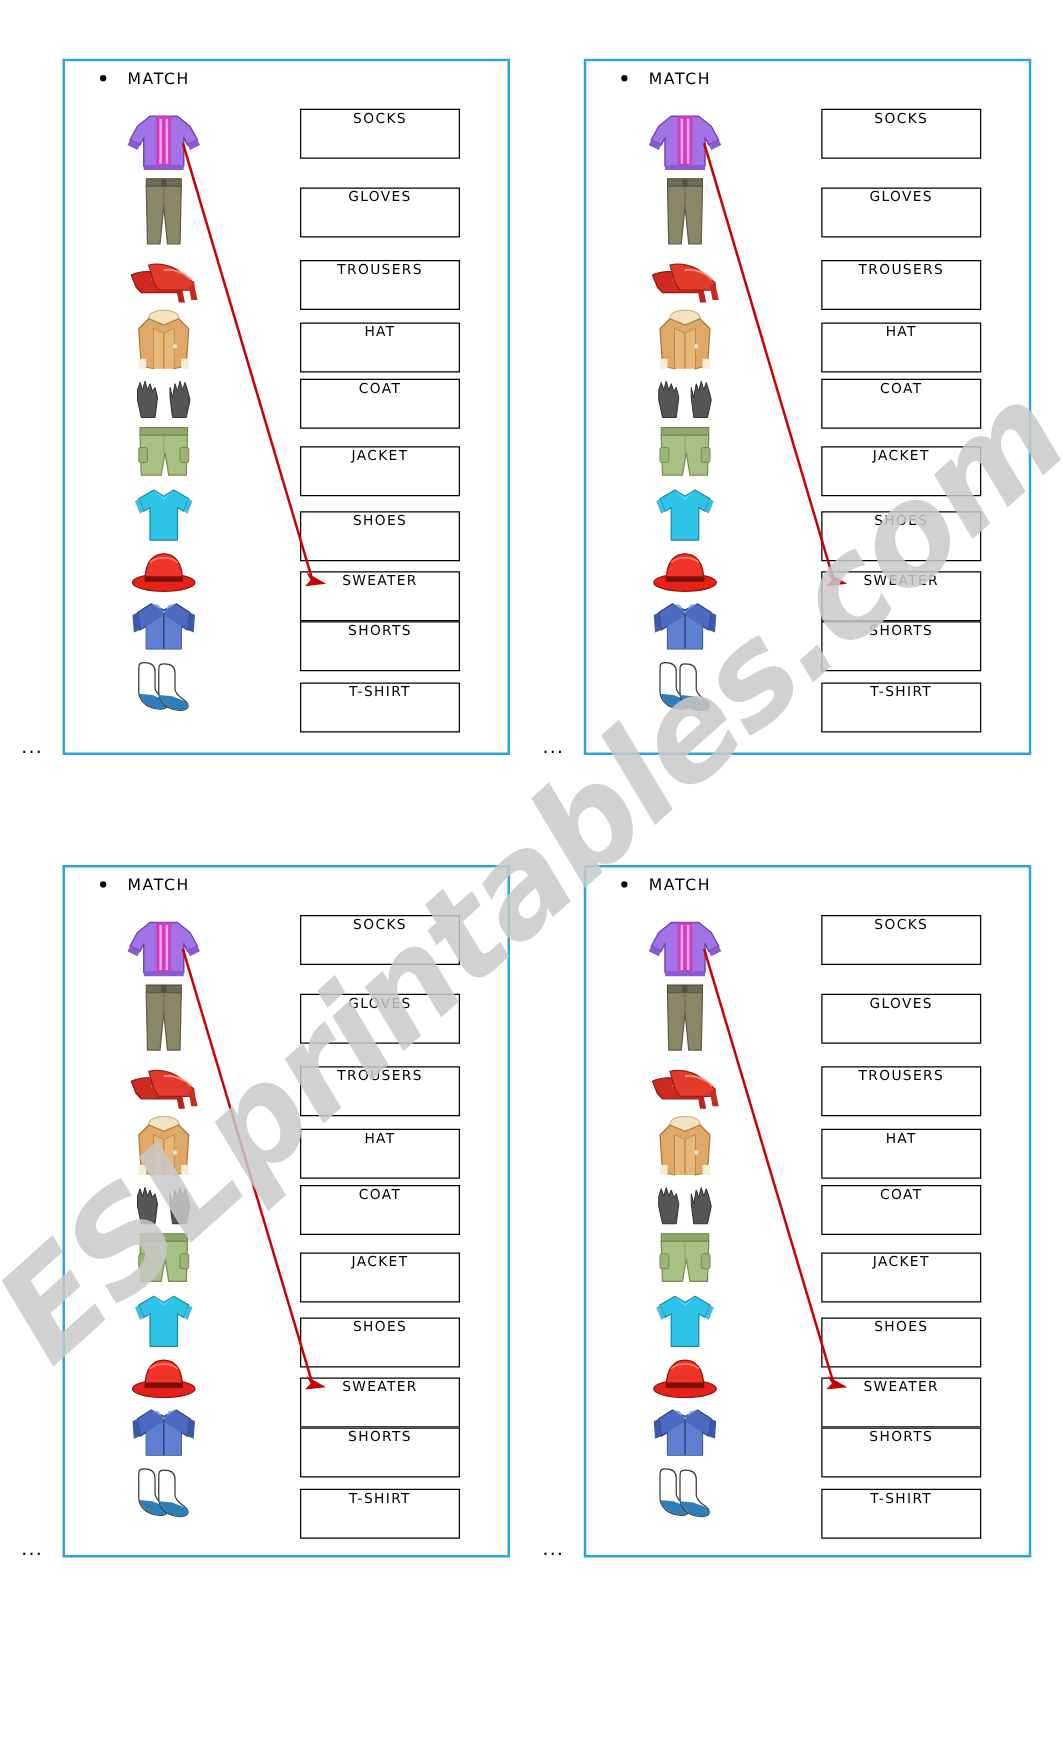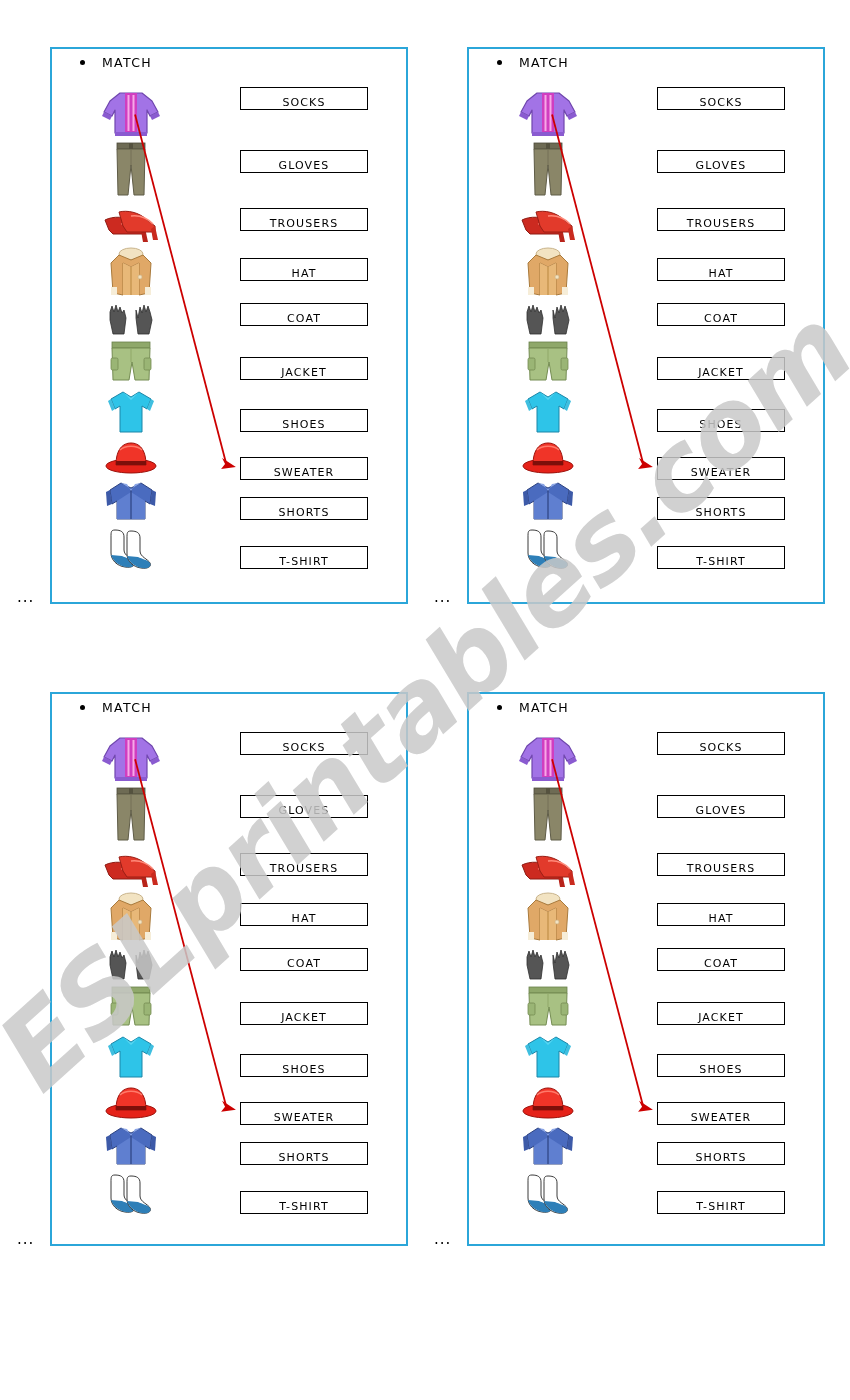--- a/index.html
+++ b/index.html
@@ -55,21 +55,21 @@
     letter-spacing:1px;
     line-height:1;
     z-index:3;
   }
   .ellipsis.e0{ left:17px;  top:590px; }
   .ellipsis.e1{ left:434px; top:590px; }
   .ellipsis.e2{ left:17px;  top:1232px; }
   .ellipsis.e3{ left:434px; top:1232px; }
 
   
-  .card-inner{ position:relative; width:100%; height:100%; }
+  .card-inner{ position:relative; width:100%; height:100%;padding-left:48px; }
 
   .match-head{
     position:absolute;
     left:28px; top:6px;
     display:flex; align-items:center; gap:17px;
     z-index:4;
   }
   .bullet{
     width:5px; height:5px;
     border-radius:50%;
@@ -104,26 +104,26 @@
   .word-col{
     position:absolute;
     left:188px; top:38px;
     width:130px;
     z-index:3;
   }
   .word-box{
     position:absolute;
     left:0;
     width:128px;
-    height:23px;
+    height:40px;
     border:1px solid #000;
     background:#fff;
     box-sizing:border-box;
     display:flex;
-    align-items:flex-end;
+    align-items:flex-start;
     justify-content:center;
   }
   .word-box span{
     font-family:"DejaVu Sans", sans-serif;
     font-size:11px;
     letter-spacing:1.1px;
     color:#000;
     white-space:nowrap;
   }
 

